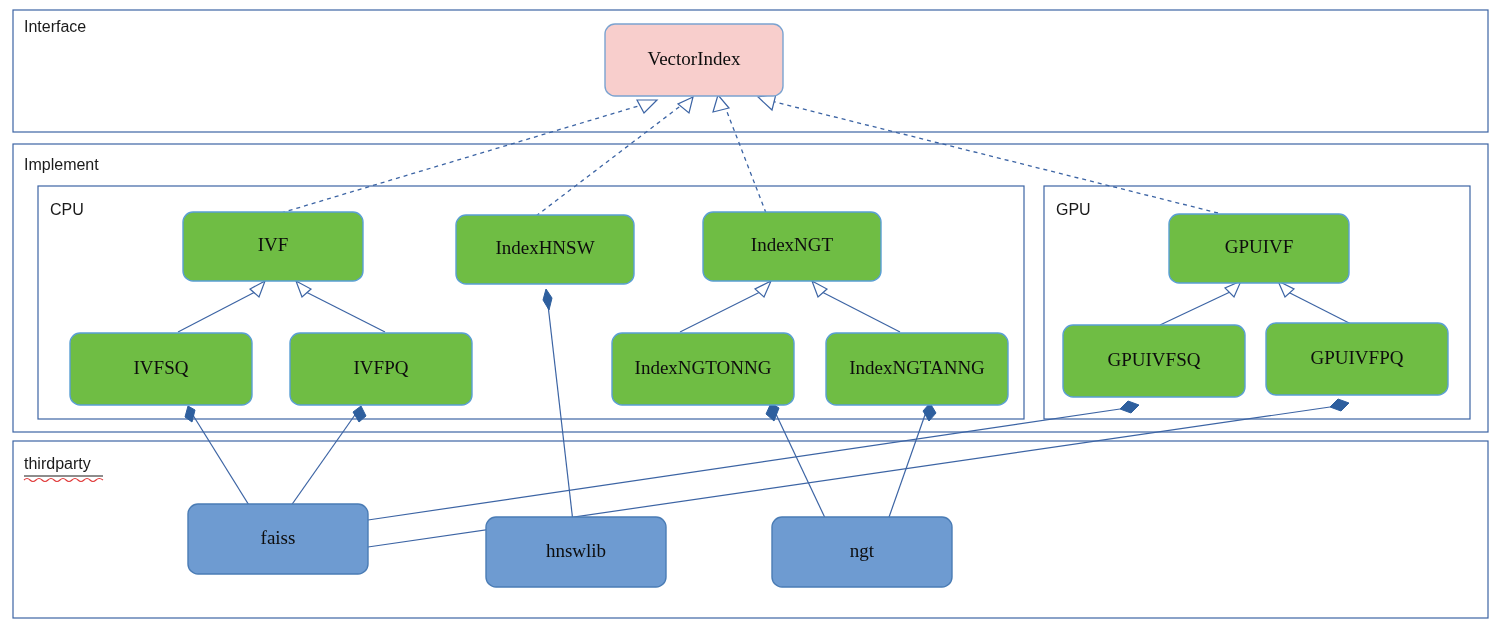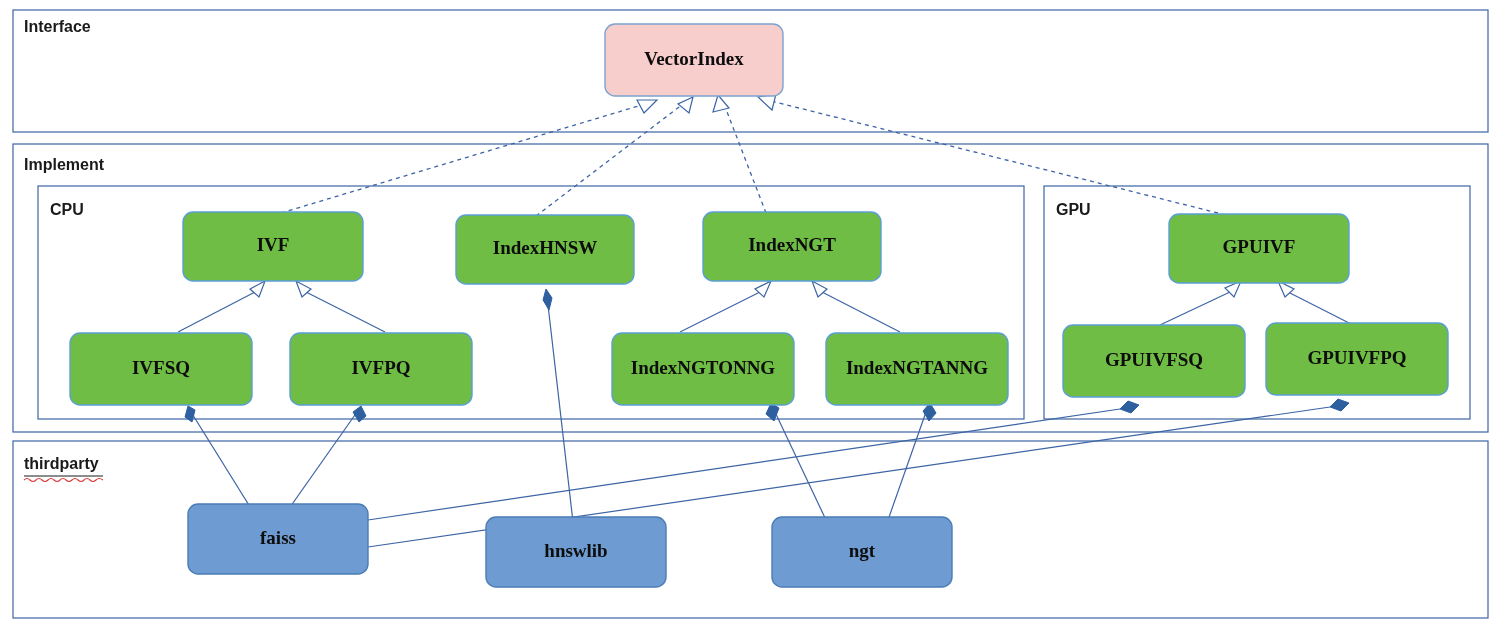--- a/index.html
+++ b/index.html
@@ -10,21 +10,20 @@
   body {
     width: 1503px;
     height: 628px;
     font-family: "Liberation Sans", sans-serif;
     overflow: hidden;
   }
   #diagram-root {
     position: relative;
     width: 1503px;
     height: 628px;
-    font-weight: bold;
   }
   svg.canvas {
     position: absolute;
     top: 0;
     left: 0;
     width: 1503px;
     height: 628px;
     display: block;
   }
   .group-rect {

